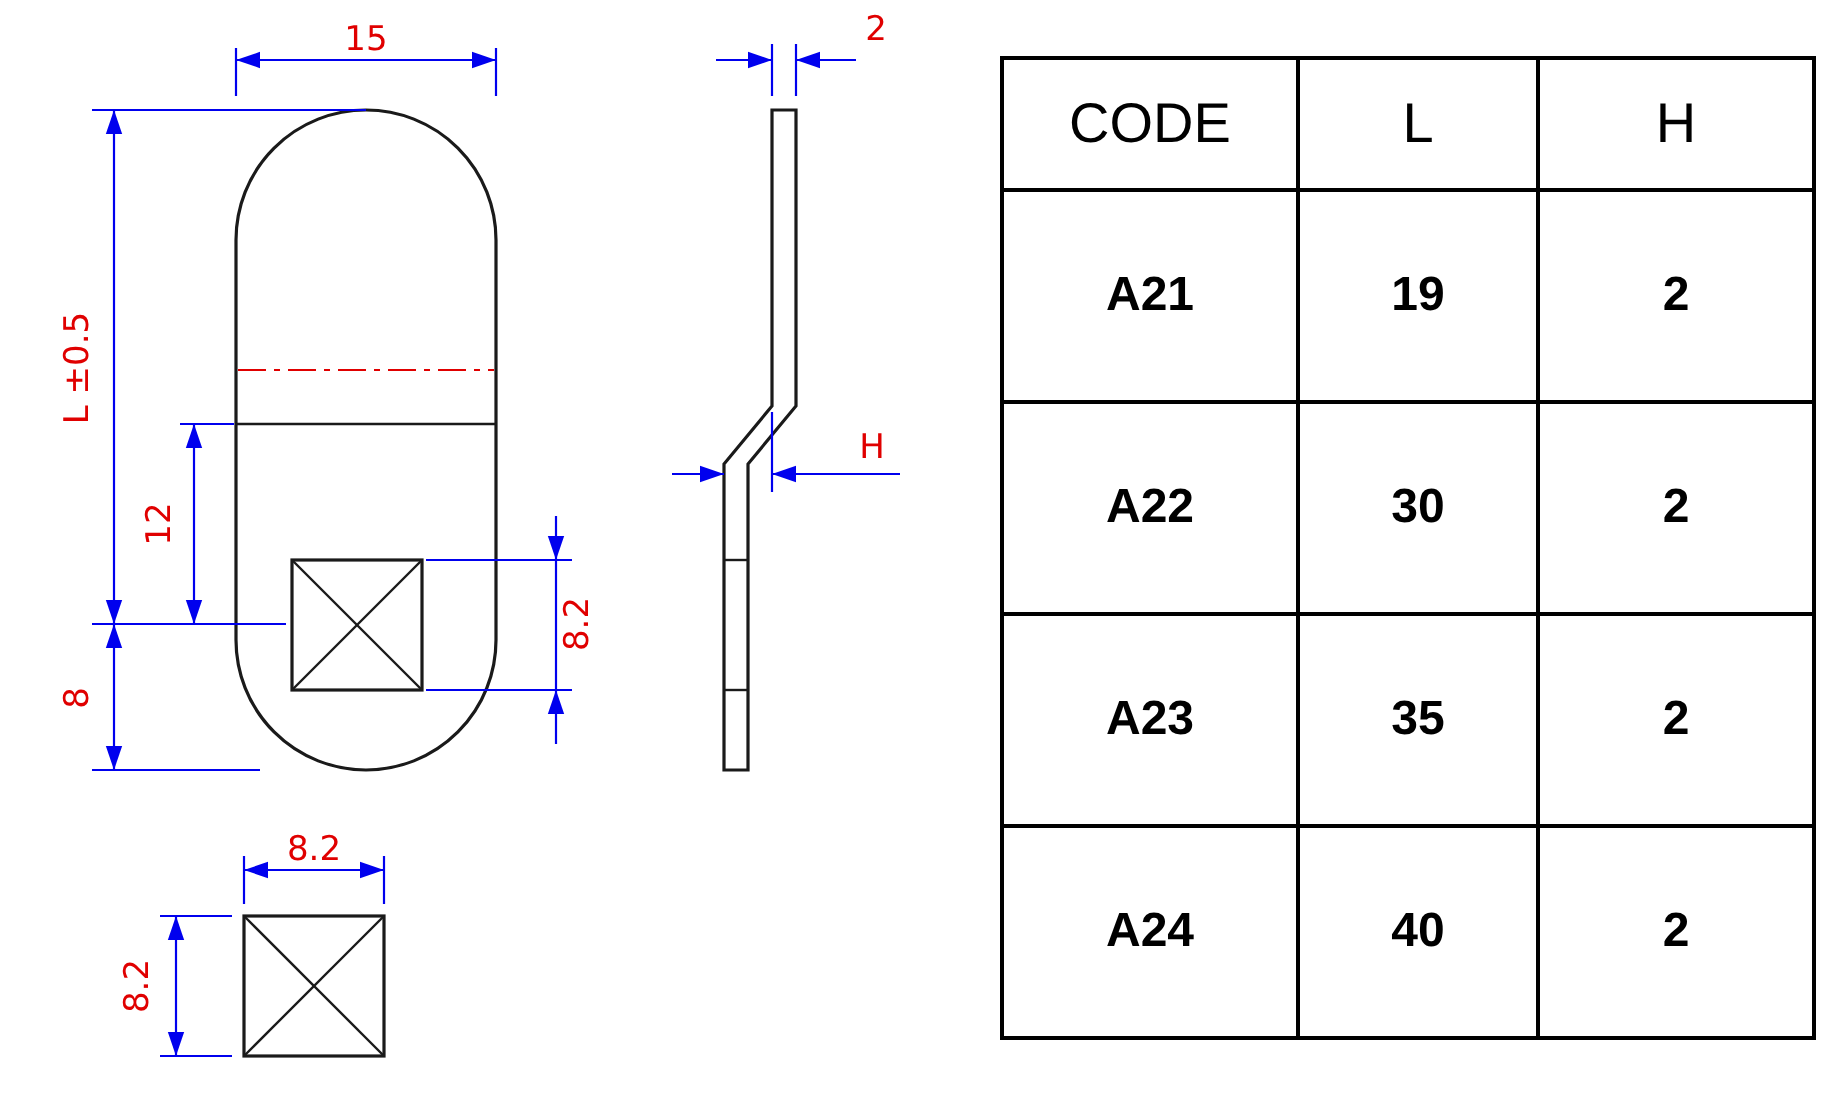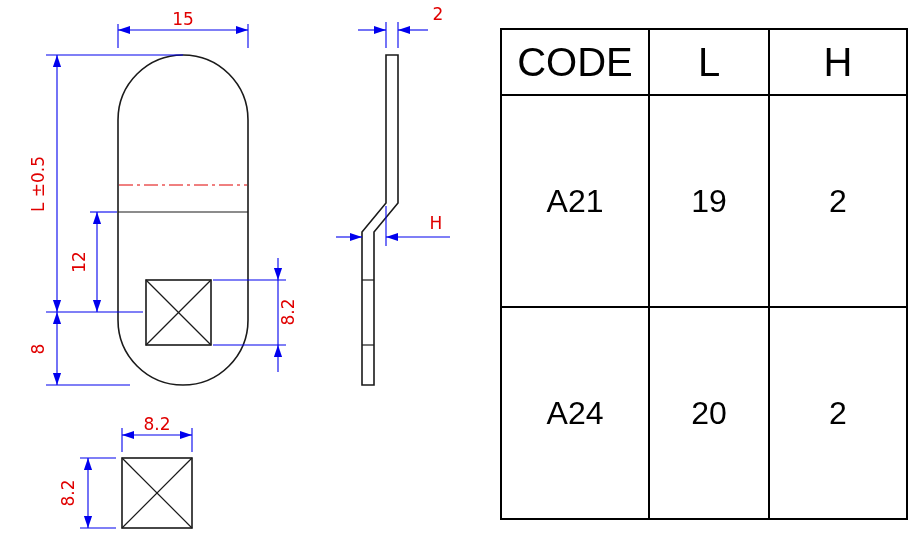--- a/index.html
+++ b/index.html
@@ -30,27 +30,27 @@
     table-layout:fixed;
   }
   table.spec th, table.spec td{
     border:2px solid #000;
     text-align:center;
     vertical-align:middle;
     color:#000;
     padding:0;
   }
   table.spec th{
-    font-size:40px;
+    font-size:28px;
     font-weight:normal;
     height:64px;
   }
   table.spec td{
-    font-size:32px;
-    font-weight:normal;
+    font-size:24px;
+    font-weight:bold;
     height:71px;
   }
 </style>
 </head>
 <body>
 
 <div id="canvas">
 
   <svg width="500" height="549" viewBox="0 0 500 549">
     <defs>
@@ -146,20 +146,30 @@
         <th>H</th>
       </tr>
     </thead>
     <tbody>
       <tr>
         <td>A21</td>
         <td>19</td>
         <td>2</td>
       </tr>
       <tr>
+        <td>A22</td>
+        <td>30</td>
+        <td>2</td>
+      </tr>
+      <tr>
+        <td>A23</td>
+        <td>35</td>
+        <td>2</td>
+      </tr>
+      <tr>
         <td>A24</td>
-        <td>20</td>
+        <td>40</td>
         <td>2</td>
       </tr>
     </tbody>
   </table>
 
 </div>
 
 </body></html>

